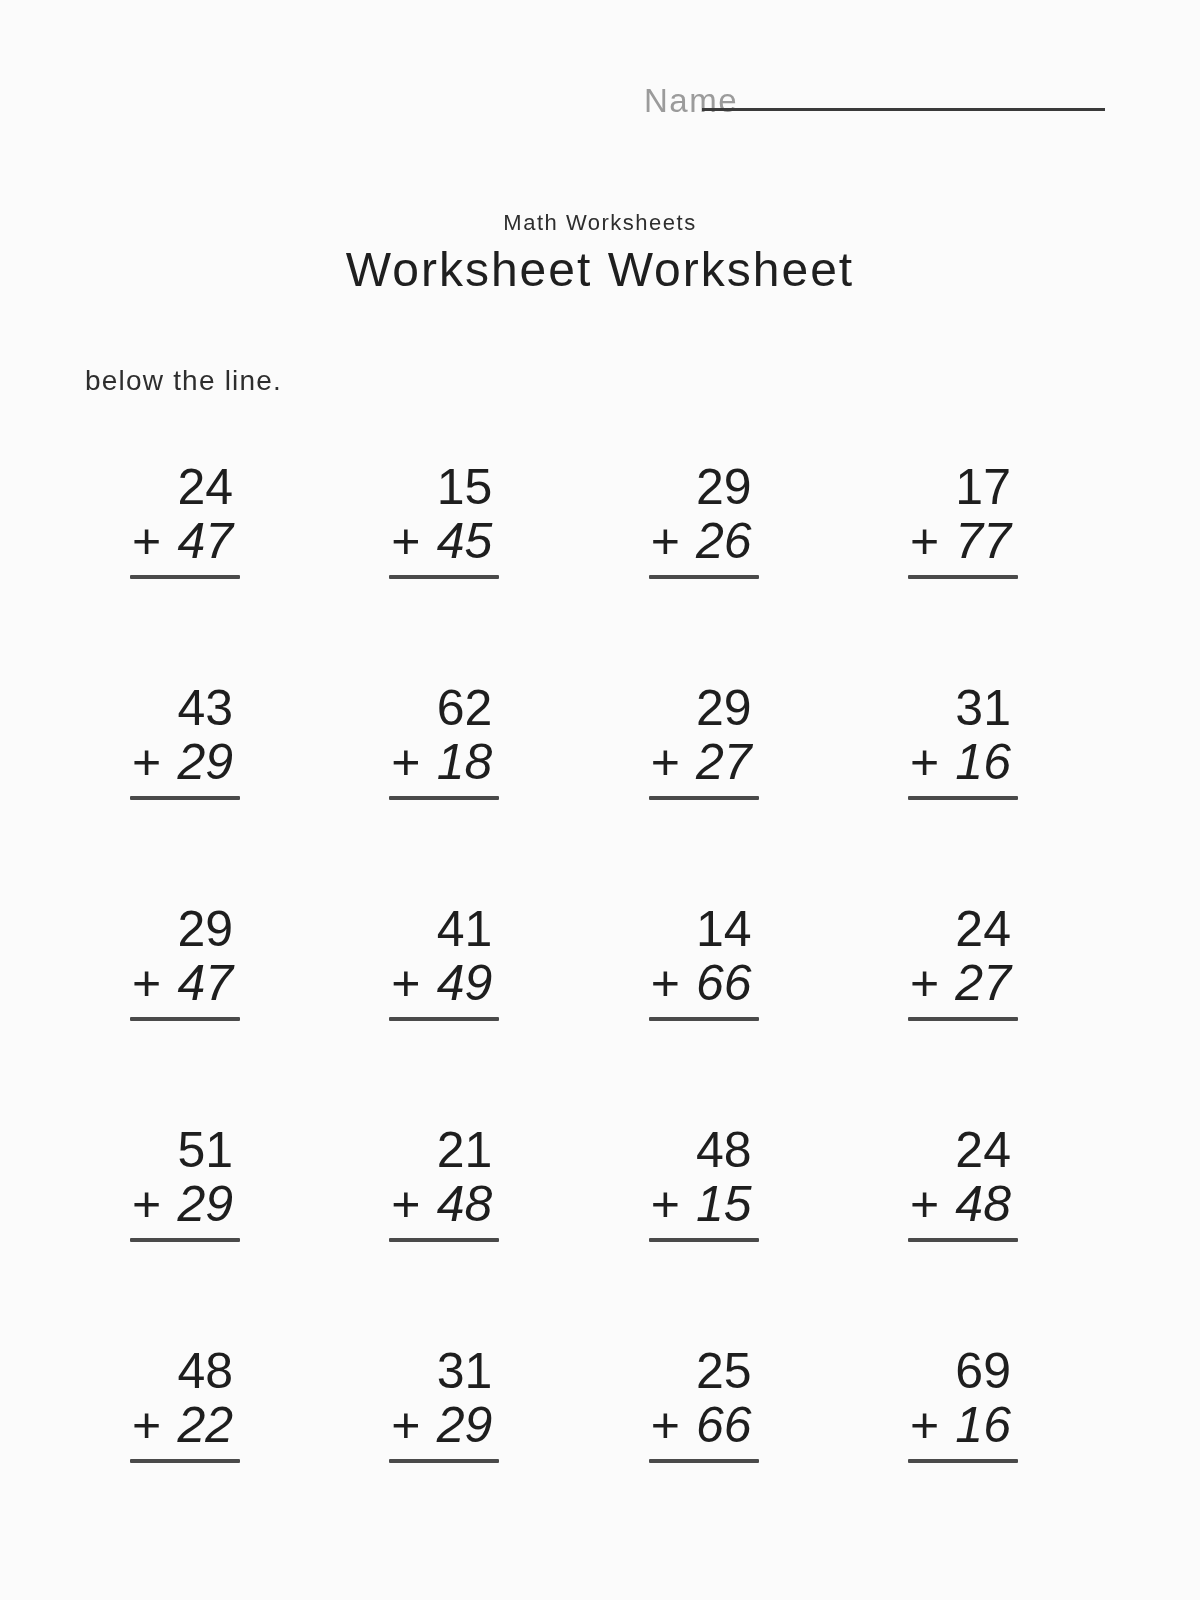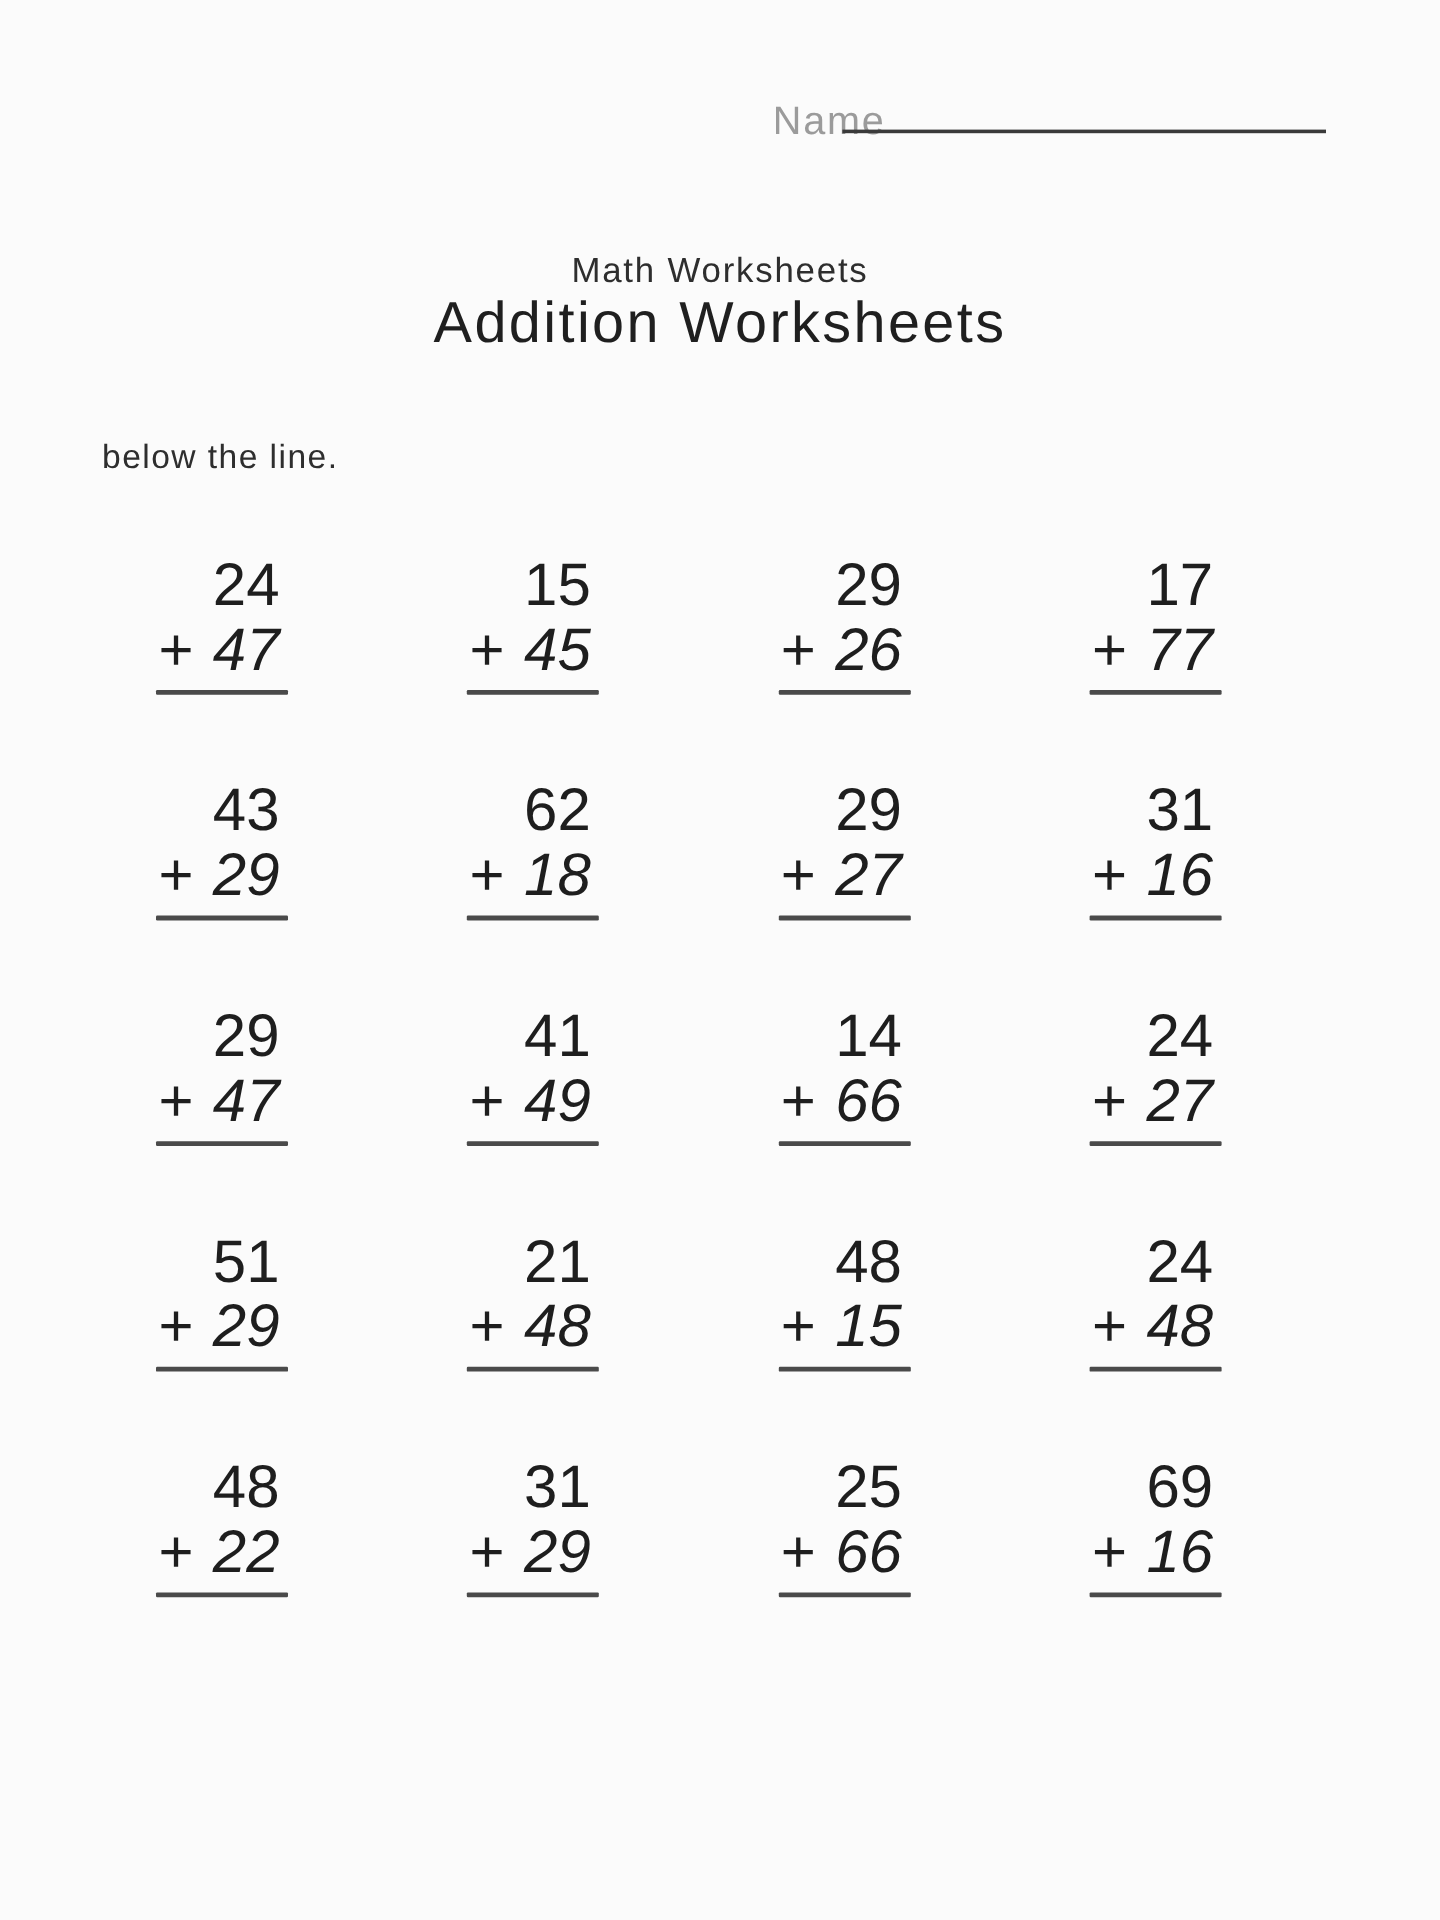--- a/index.html
+++ b/index.html
@@ -34,21 +34,21 @@
     background: #3a3a3a;
   }
 
   
   .header-small {
     position: absolute;
     top: 210px;
     left: 0;
     width: 1200px;
     text-align: center;
-    font-size: 29px;
+    font-size: 22px;
     letter-spacing: 1.5px;
     color: #2e2e2e;
   }
   .page-title {
     position: absolute;
     top: 242px;
     left: 0;
     width: 1200px;
     text-align: center;
     font-size: 48px;
@@ -70,21 +70,21 @@
 
   
   .problems-grid {
     position: absolute;
     top: 460px;
     left: 130px;
     width: 888px;
     display: grid;
     grid-template-columns: repeat(4, 110px);
     justify-content: space-between;
-    row-gap: 69px;
+    row-gap: 102px;
   }
   .problem {
     width: 110px;
     font-size: 50px;
     color: #1e1e1e;
   }
   .problem .top-addend {
     text-align: right;
     padding-right: 7px;
     line-height: 54px;
@@ -109,21 +109,21 @@
     border-radius: 1px;
   }
 </style>
 </head>
 <body>
 
 <div class="name-label">Name</div>
 <div class="name-line"></div>
 
 <div class="header-small">Math Worksheets</div>
-<div class="page-title">Addition Worksheets</div>
+<div class="page-title">Worksheet Worksheet</div>
 
 <div class="instructions">
   <br>
   <span>below the line.</span>
 </div>
 
 <div class="problems-grid" id="problems-grid">
   <div class="problem">
     <div class="top-addend">24</div>
     <div class="bottom-row">

